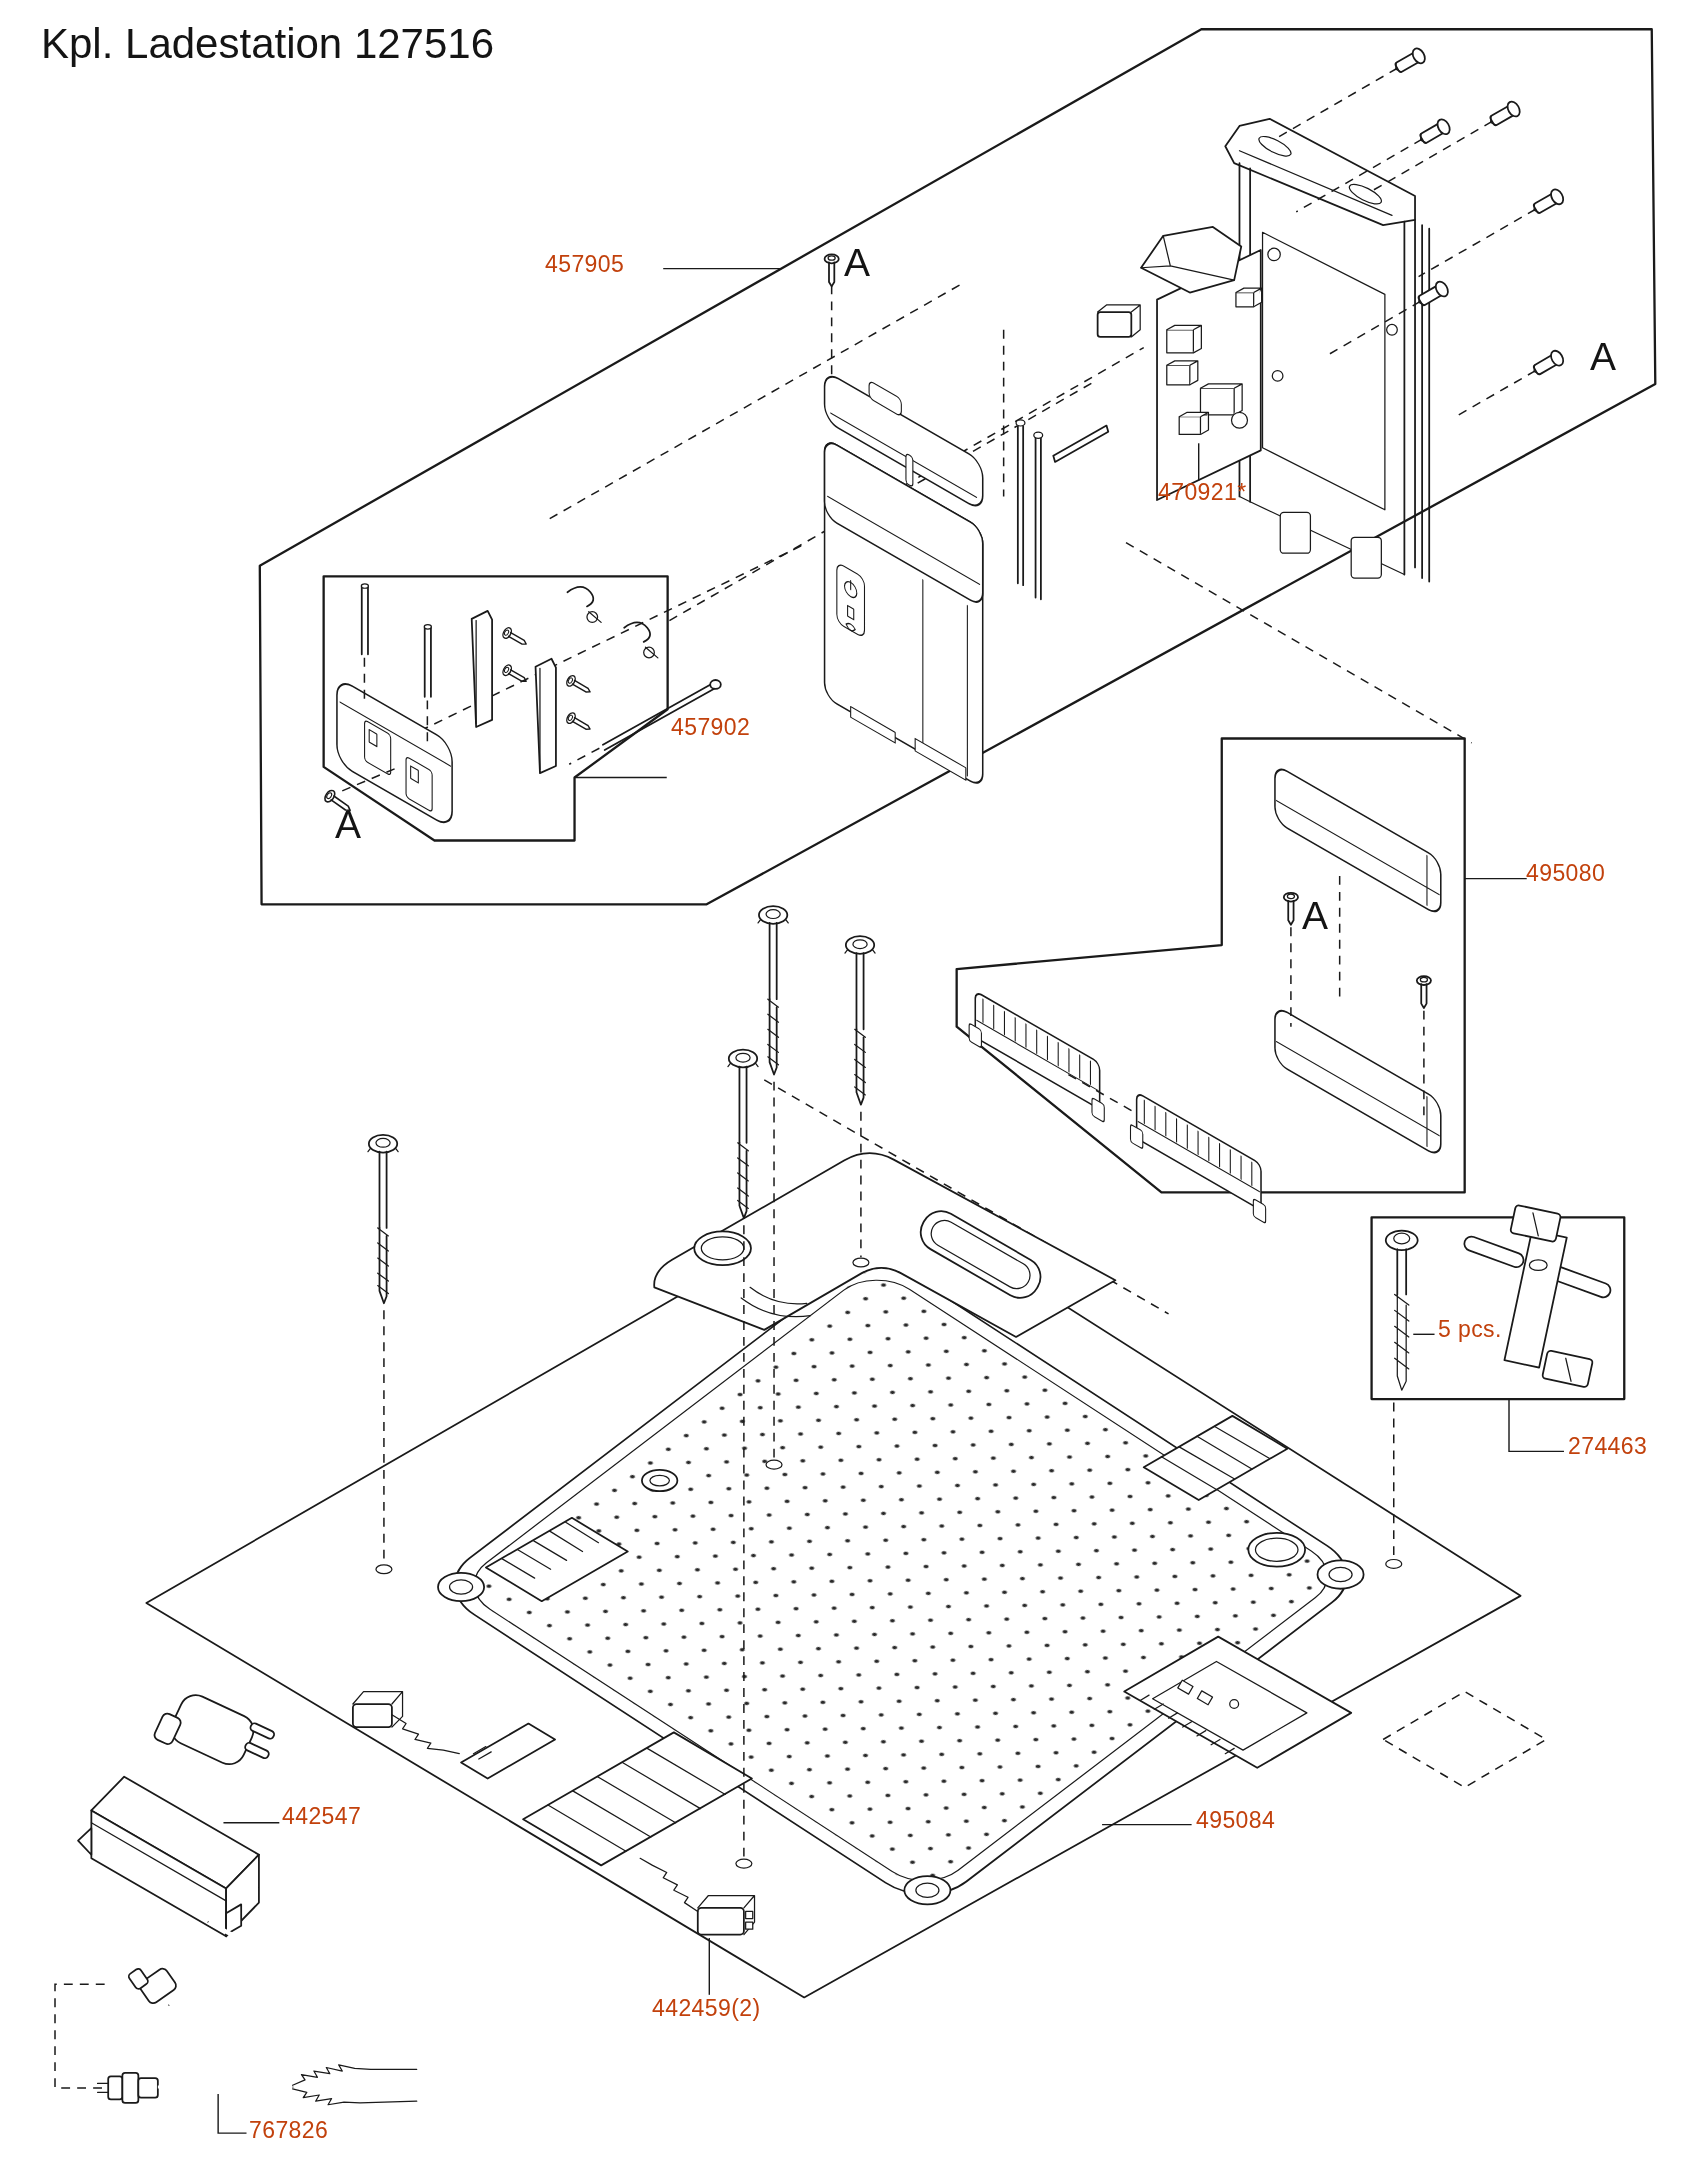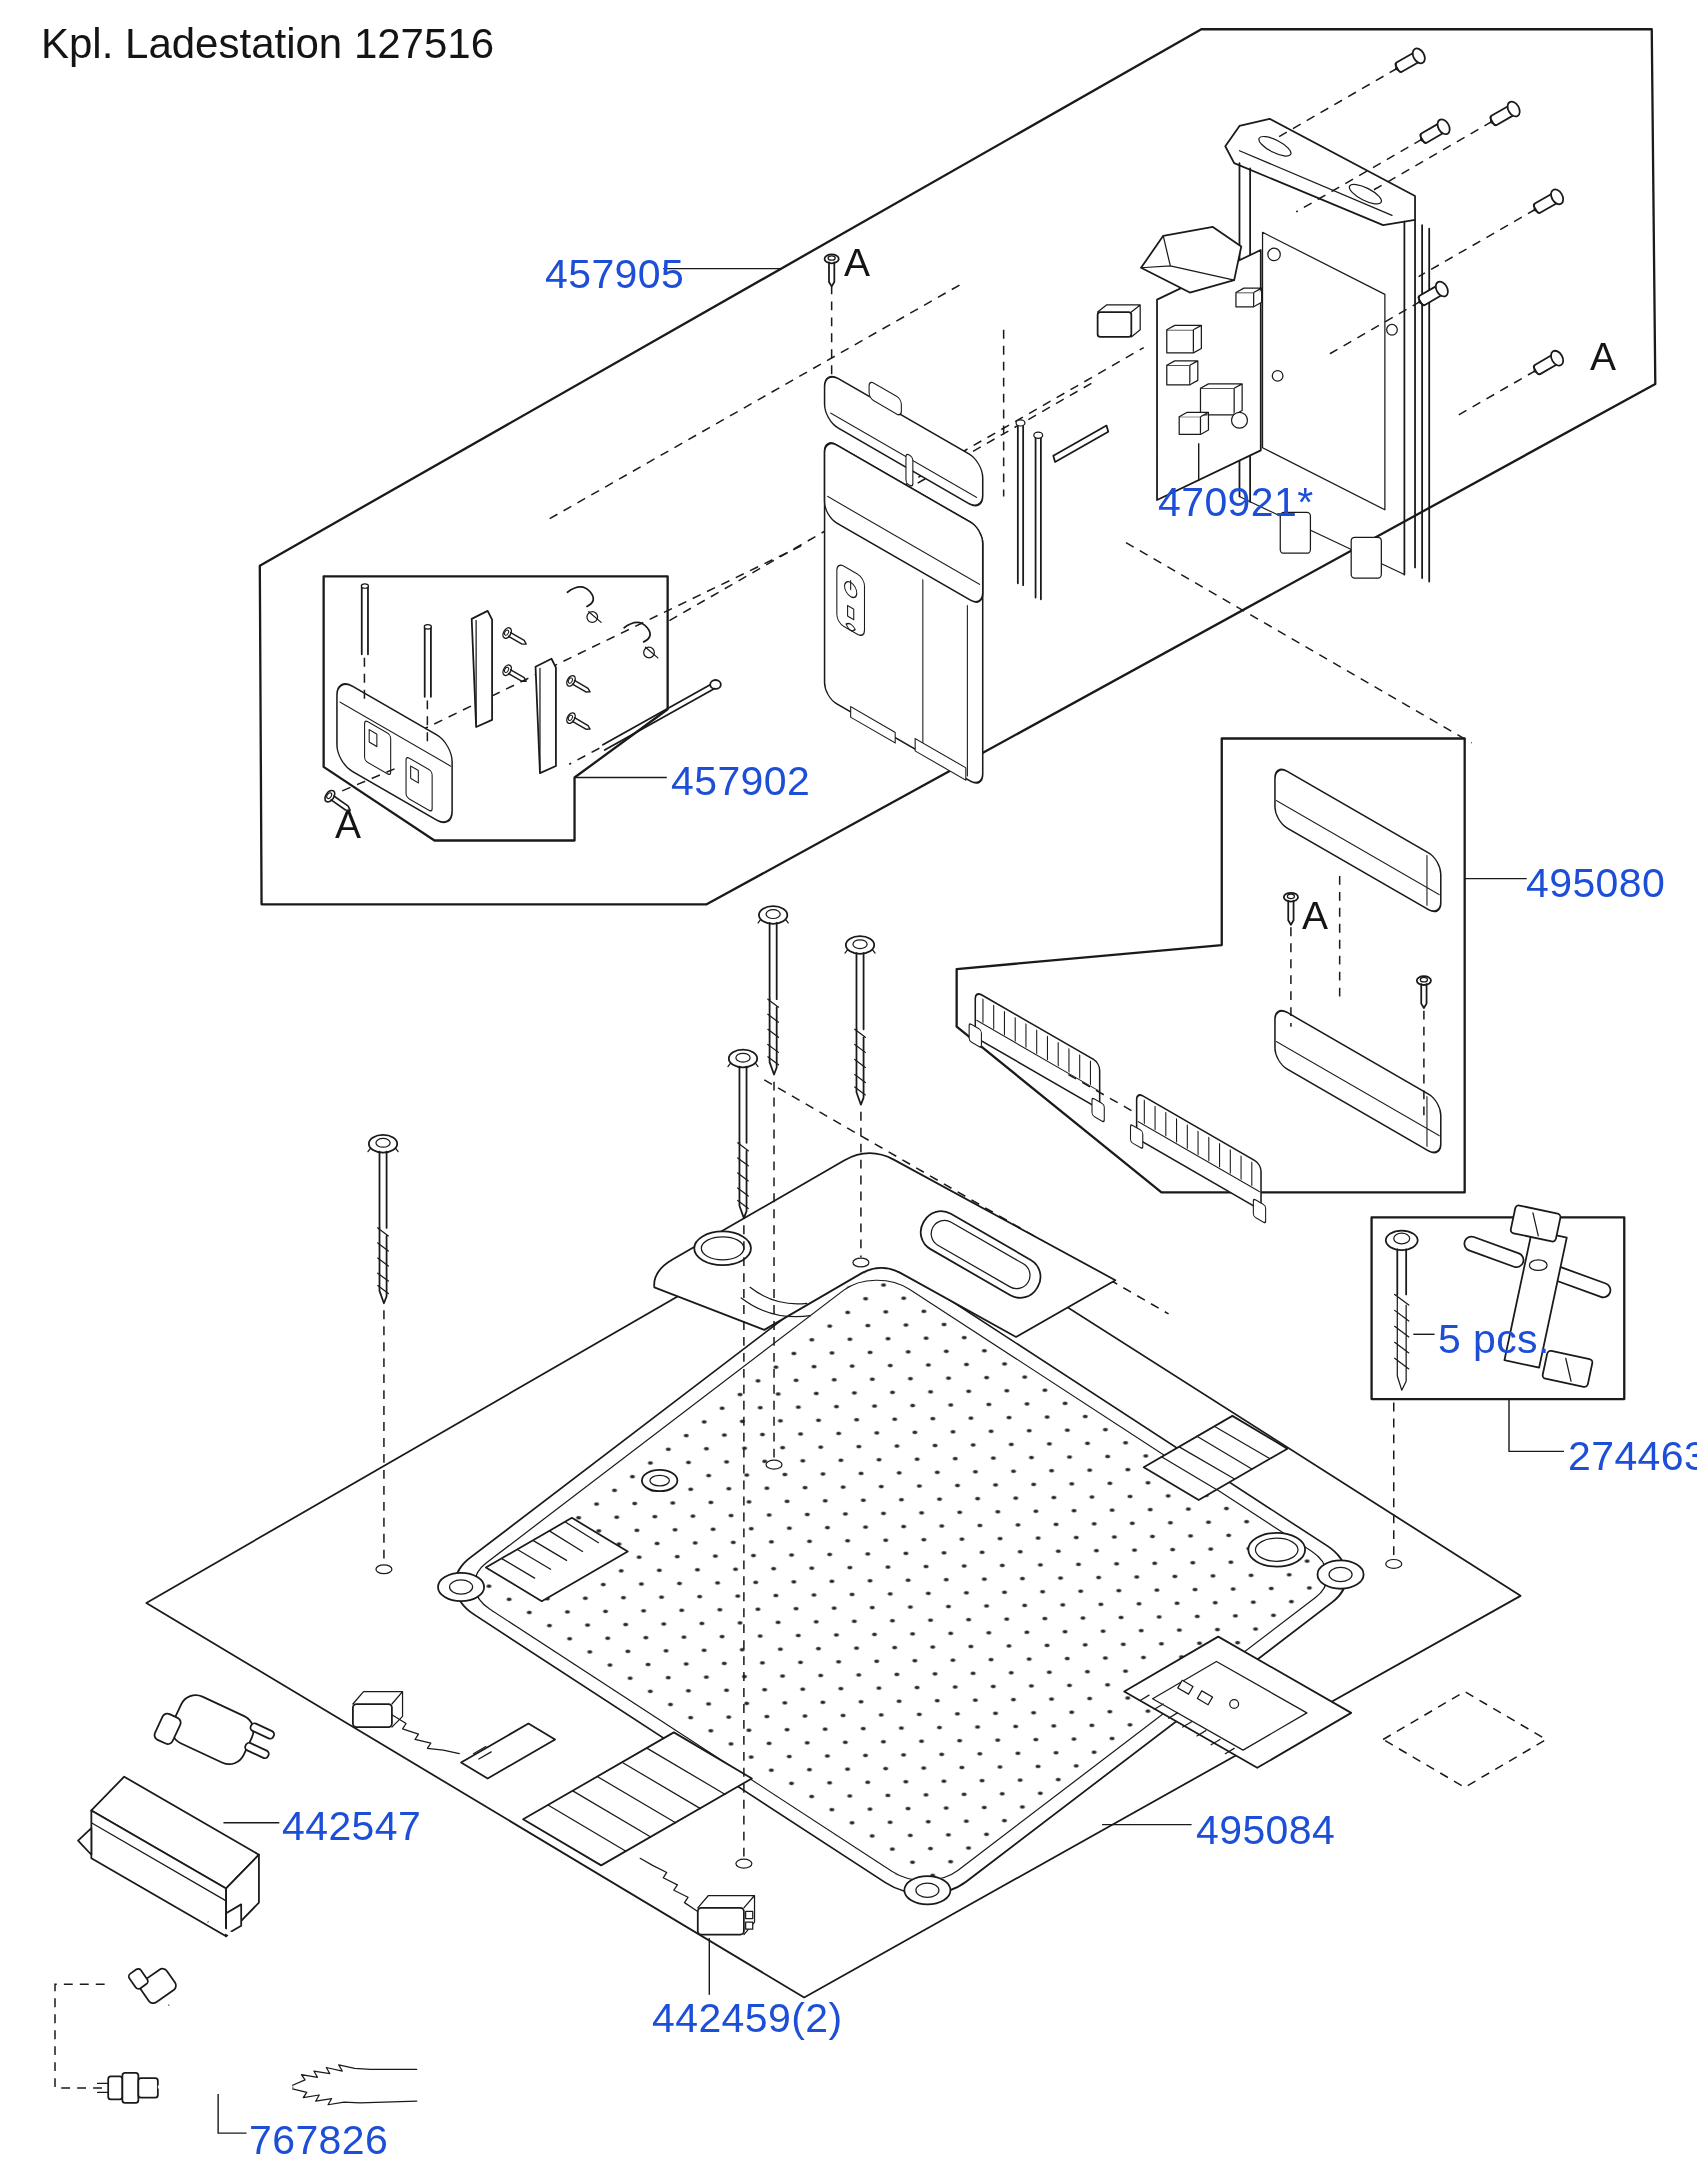--- a/index.html
+++ b/index.html
@@ -1,19 +1,19 @@
 <!DOCTYPE html>
 <html style="font-size:14px"><head>
 <meta charset="utf-8">
 <style>
   html,body{margin:0;padding:0;background:#fff;}
   #stage{position:relative;width:1697px;height:2181px;background:#fff;overflow:hidden;
          font-family:"Liberation Sans",sans-serif;color:#111;padding-left:7px;}
   #art{position:absolute;left:0;top:0;}
-  .lbl{position:absolute;font-size:41px;white-space:nowrap;color:#1d4ed8;letter-spacing:0.4px;}
+  .lbl{position:absolute;font-size:23px;white-space:nowrap;color:#c2410c;letter-spacing:0.4px;}
   .ttl{position:absolute;font-size:42px;color:#141414;}
   .mk {position:absolute;font-size:39px;color:#141414;}
   
   .ln{fill:none;stroke:#1a1a1a;stroke-width:2;stroke-linejoin:round;stroke-linecap:round;}
   .th{stroke-width:2.6;}
   .tn{stroke-width:1.4;}
   .wf{fill:#fff;stroke:#1a1a1a;stroke-width:2;stroke-linejoin:round;}
   .wt{fill:#fff;stroke:#1a1a1a;stroke-width:1.4;stroke-linejoin:round;}
   .da{fill:none;stroke:#1a1a1a;stroke-width:1.7;stroke-dasharray:10 8;}
   .ld{fill:none;stroke:#1a1a1a;stroke-width:1.6;}
@@ -336,21 +336,21 @@
     <rect class="wt" x="841" y="2168" width="8" height="8"></rect>
     <path class="ln tn" d="M787,2156 L772,2146 L776,2140 L760,2132 L764,2126 L748,2118 L752,2112 L736,2104 L722,2096"></path>
     <path class="ld" d="M800,2186 V2250"></path>
   </g>
 </svg>
 
 <div class="ttl" style="left:41px;top:19.5px">Kpl. Ladestation 127516</div>
 
 <div class="lbl" style="left:545px;top:251px">457905</div>
 <div class="lbl" style="left:1158px;top:479px">470921*</div>
-<div class="lbl" style="left:671px;top:758px">457902</div>
+<div class="lbl" style="left:671px;top:714px">457902</div>
 <div class="lbl" style="left:1526px;top:860px">495080</div>
 <div class="lbl" style="left:1438px;top:1316px">5 pcs.</div>
 <div class="lbl" style="left:1568px;top:1433px">274463</div>
 <div class="lbl" style="left:282px;top:1803px">442547</div>
 <div class="lbl" style="left:1196px;top:1807px">495084</div>
 <div class="lbl" style="left:652px;top:1995px">442459(2)</div>
 <div class="lbl" style="left:249px;top:2117px">767826</div>
 
 <div class="mk" style="left:844px;top:241px">A</div>
 <div class="mk" style="left:1590px;top:335px">A</div>

